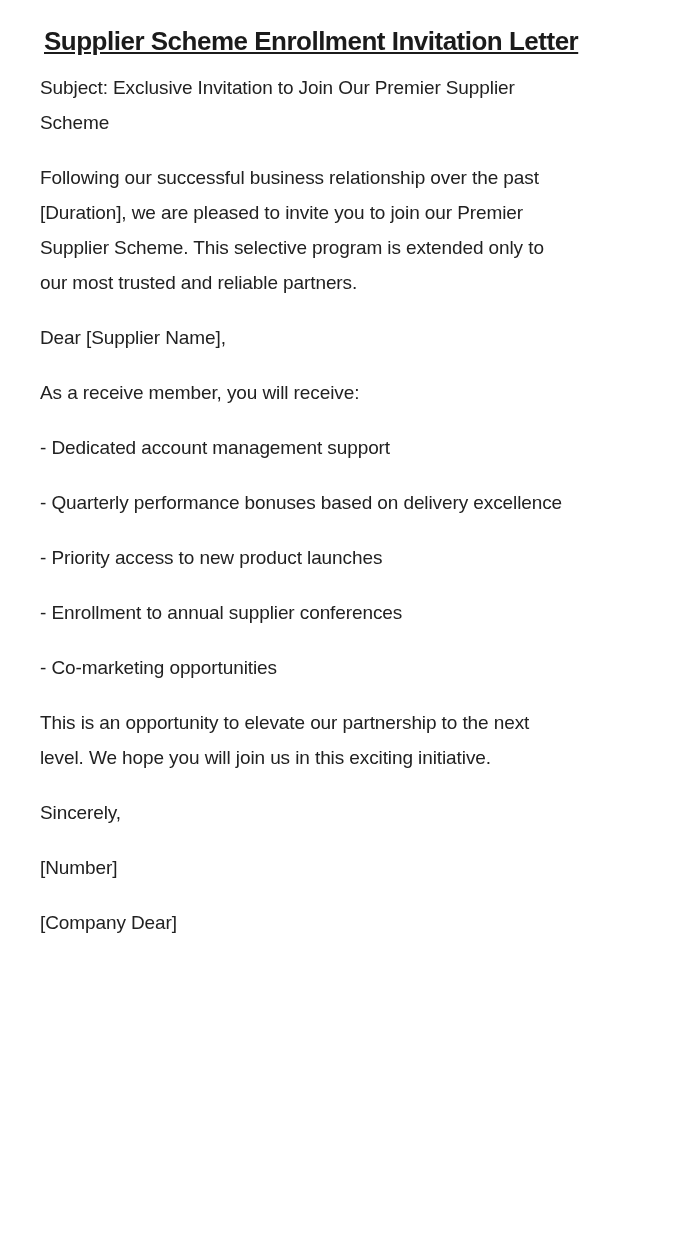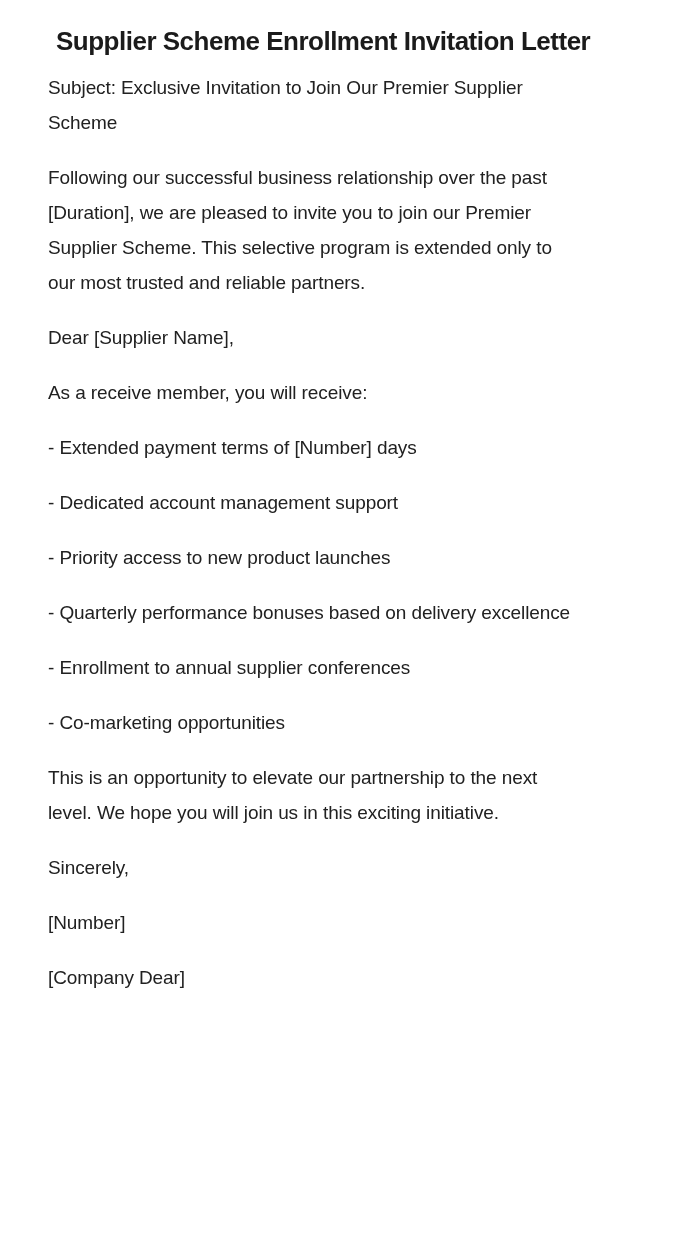--- a/index.html
+++ b/index.html
@@ -12,30 +12,31 @@
     height: 1258px;
     overflow: hidden;
     font-family: "Liberation Sans", sans-serif;
     color: #212121;
   }
   main.letter {
     padding: 25px 40px 0 40px;
     box-sizing: border-box;
   }
   h1.doc-title {
-    margin: 0 0 12px 16px;
+    margin: 0 0 12px 4px;
     font-size: 26px;
     line-height: 33px;
     font-weight: 700;
     color: #1b1b1b;
     letter-spacing: -0.5px;
     white-space: pre-line;
+    text-decoration: underline;
   }
   p.para {
-    margin: 0 0 20px 8px;
+    margin: 0 0 20px 0;
     font-size: 19px;
     line-height: 35px;
     font-weight: 400;
     letter-spacing: -0.1px;
     white-space: pre-line; 
   }
 </style>
 </head>
 <body>
 
@@ -47,27 +48,26 @@
 
   <p class="para">Following our successful business relationship over the past
 [Duration], we are pleased to invite you to join our Premier
 Supplier Scheme. This selective program is extended only to
 our most trusted and reliable partners.</p>
 
   <p class="para">Dear [Supplier Name],</p>
 
   <p class="para">As a receive member, you will receive:</p>
 
-  <p class="para">- Extended payment terms of [Number] days</p>
 
   <p class="para">- Dedicated account management support</p>
 
+  <p class="para">- Quarterly performance bonuses based on delivery excellence</p>
+
   <p class="para">- Priority access to new product launches</p>
-
-  <p class="para">- Quarterly performance bonuses based on delivery excellence</p>
 
   <p class="para">- Enrollment to annual supplier conferences</p>
 
   <p class="para">- Co-marketing opportunities</p>
 
 
   <p class="para">This is an opportunity to elevate our partnership to the next
 level. We hope you will join us in this exciting initiative.</p>
 
   <p class="para">Sincerely,</p>

